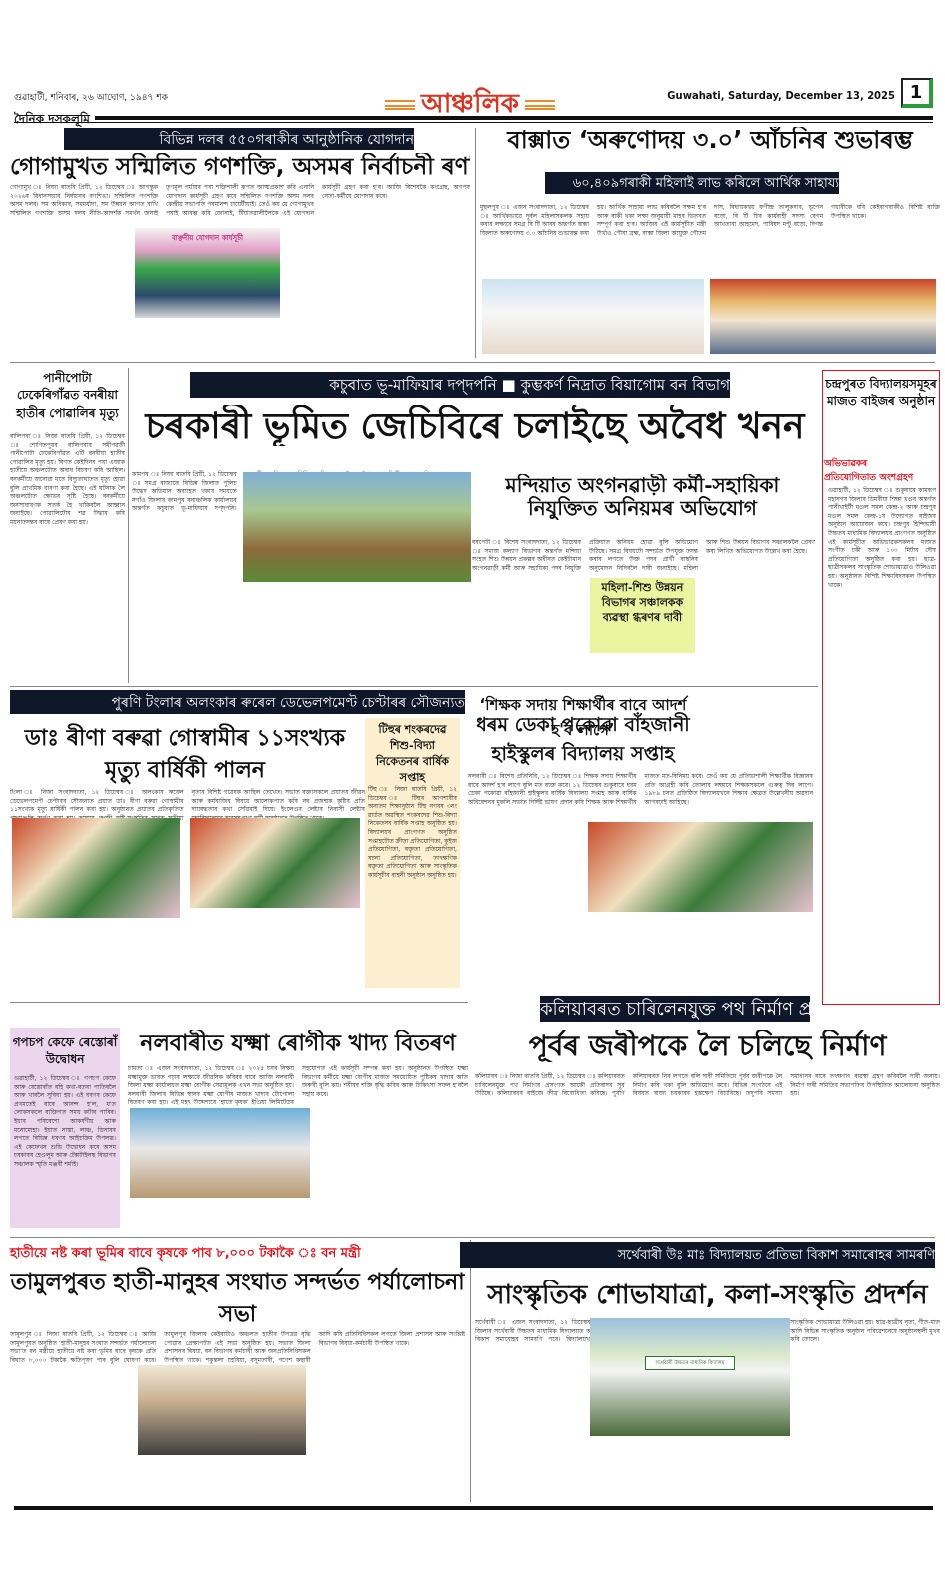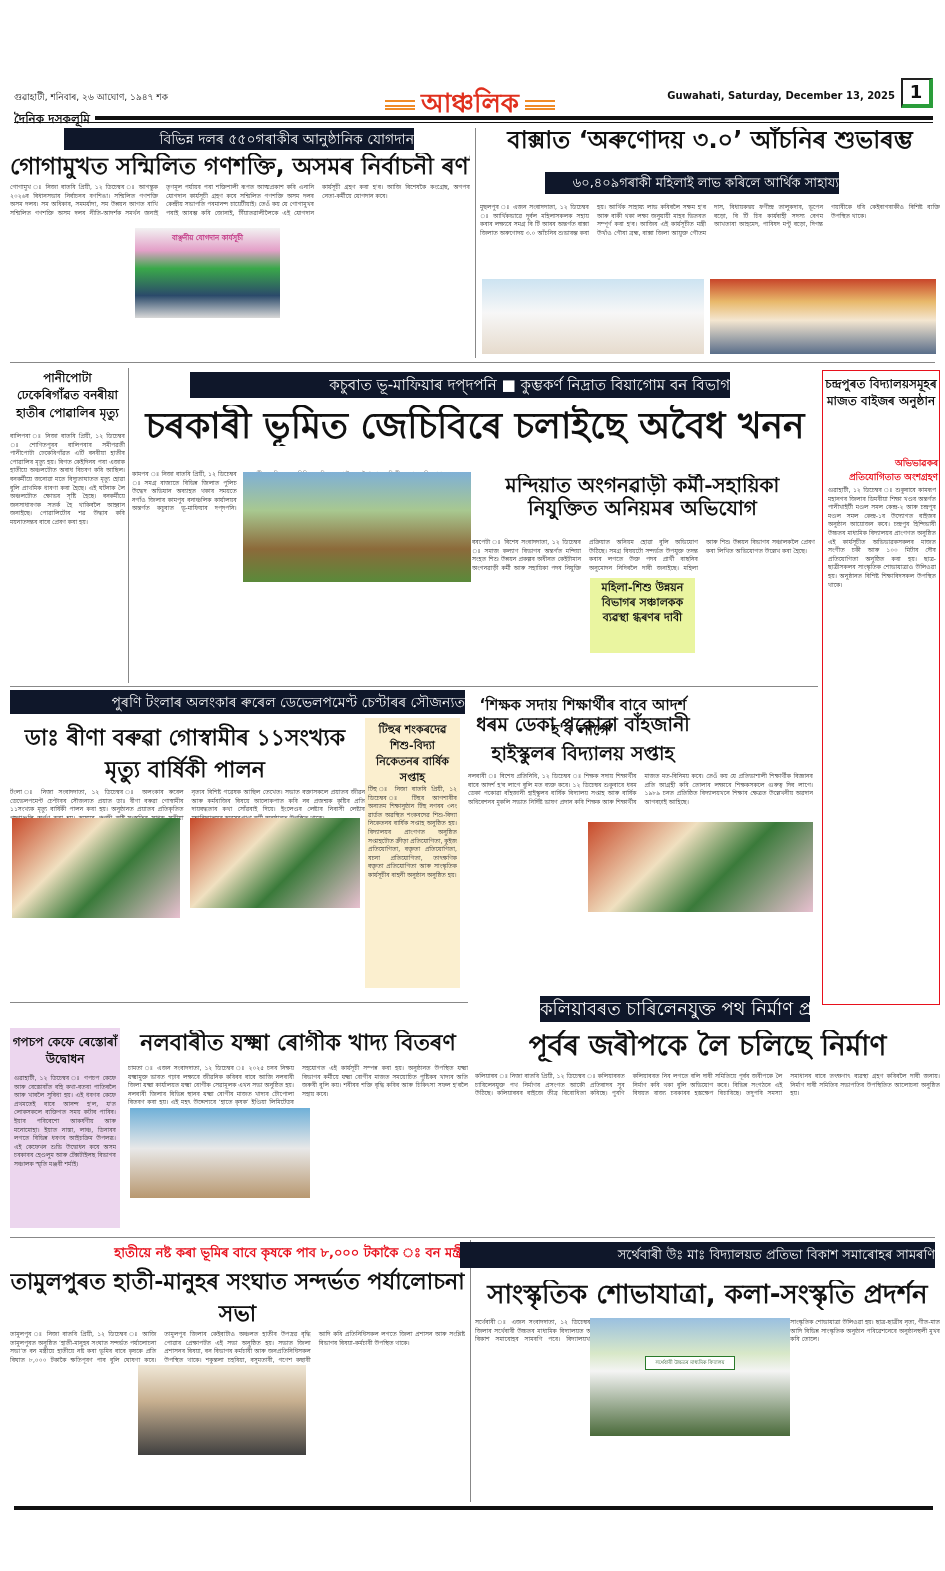--- a/index.html
+++ b/index.html
@@ -8,21 +8,21 @@
 .hdr-left{left:14px;top:90px;font-size:9px}
 .hdr-right{right:50px;top:90px;font-size:10px;font-weight:bold}
 .pgno{right:12px;top:78px;width:32px;height:30px;border:2px solid #222;border-right:4px solid #2a9d3a;border-bottom:4px solid #2a9d3a;font-size:18px;font-weight:bold;text-align:center;line-height:24px}
 .logo{left:355px;top:83px;width:230px;text-align:center;font-size:26px;font-weight:bold;color:#e0301e;font-family:Liberation Mono, monospace}
 .logo .bars{display:inline-block;width:30px;height:10px;border-top:2px solid #f08a24;border-bottom:2px solid #f08a24;vertical-align:middle;margin:0 6px;position:relative}
 .logo .bars:after{content:"";position:absolute;left:0;right:0;top:3px;border-top:2px solid #f08a24}
 .section{left:14px;top:110px;font-size:12px;font-weight:bold}
 .rule{left:95px;right:12px;top:116px;height:4px;background:#111}
 .rule2{left:14px;right:12px;top:122px;height:1px;background:#111}
 .banner{background:#0f172a;color:#fff;text-align:right;font-size:15px;line-height:24px;white-space:nowrap;overflow:hidden}
-.kicker-red{color:#e8101c;font-weight:bold;text-align:right}
+.kicker-red{color:#e8101c;font-weight:bold;text-align:left}
 .head{font-weight:bold;text-align:center;line-height:1.15;white-space:nowrap;overflow:hidden}
 .body{font-size:6px;line-height:8.6px;color:#333;text-align:justify;overflow:hidden;column-gap:8px}
 .photo{background:linear-gradient(135deg,#6a8c5a,#c9a77a 40%,#8aa4c8 70%,#d6c2a0);overflow:hidden}
 .photo.stage{background:linear-gradient(180deg,#c8452a 0,#e8b86a 30%,#f4e6d0 55%,#5a6e8a 100%)}
 .photo.field{background:linear-gradient(180deg,#7fb0d6 0,#a8c890 35%,#8c6a3a 70%,#5a8a3a 100%)}
 .photo.green{background:linear-gradient(180deg,#f2f2f2 0,#e3a0c8 25%,#3aa84a 45%,#2b4a6a 75%,#d8d8d8 100%)}
 .photo.ppl{background:linear-gradient(135deg,#c84a2a 0,#f0e0c0 35%,#3a7a3a 60%,#e8c0d0 100%)}
 .photo.room{background:linear-gradient(180deg,#6fb0d8 0,#e8e8e8 45%,#b89870 100%)}
 .photo.proc{background:linear-gradient(180deg,#9ac0e0 0,#d8e8c8 30%,#f4f4f4 45%,#4a6a3a 100%)}
 .photo.meet{background:linear-gradient(180deg,#f0e8d8 0,#c8b090 40%,#404040 100%)}

